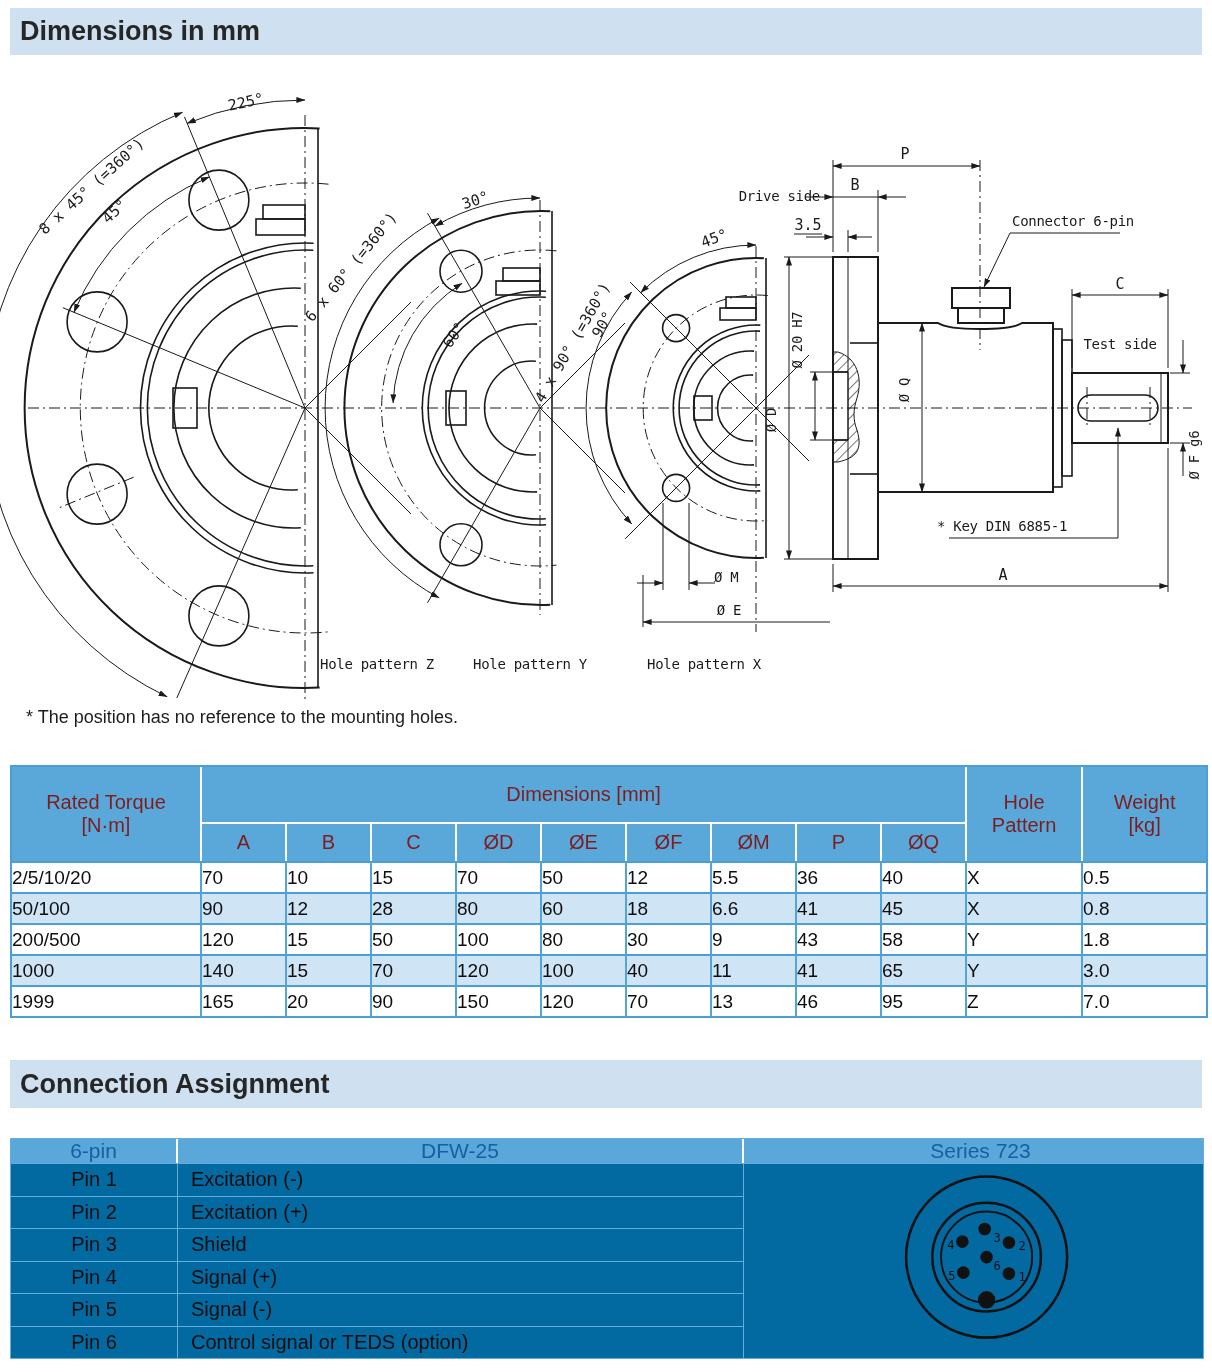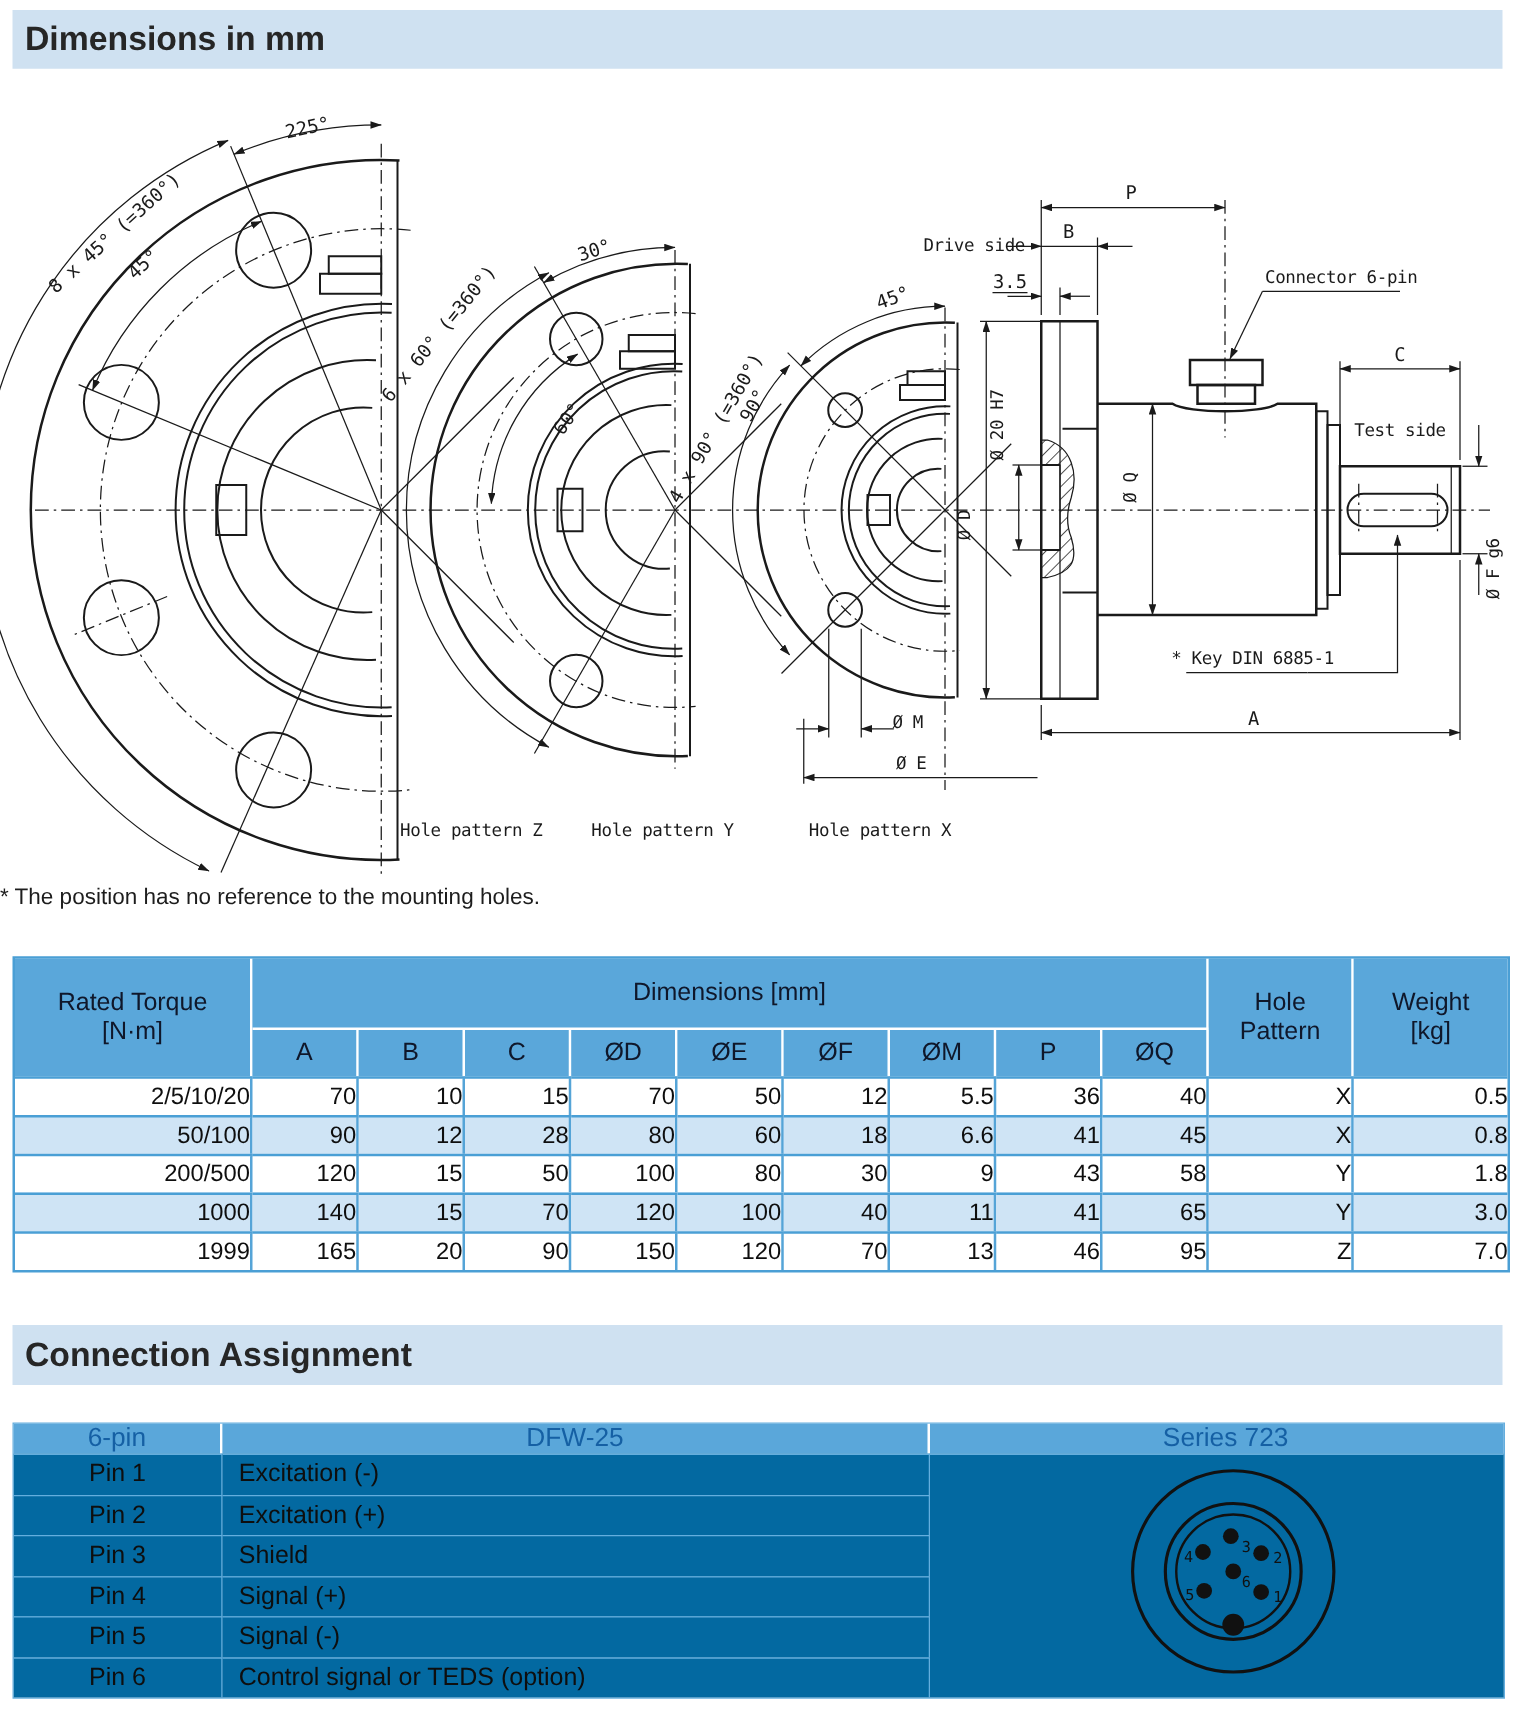--- a/index.html
+++ b/index.html
@@ -5,38 +5,38 @@
   html,body{margin:0;padding:0;background:#fff;}
   #page{position:relative;width:1212px;height:1372px;background:#fff;
         font-family:"Liberation Sans",sans-serif;overflow:hidden;}
   .secbar{position:absolute;left:10px;width:1192px;height:47px;background:#cfe1f1;}
   .secbar .t{display:block;font-size:27px;font-weight:bold;color:#262626;
              line-height:47px;padding-left:10px;}
   #bar-dim{top:8px;}
   #bar-conn{top:1060px;height:48px;}
   #bar-conn .t{line-height:48px;}
   #drawing{position:absolute;left:0;top:60px;width:1212px;height:680px;}
-  #footnote{position:absolute;left:0;top:707px;font-size:18px;color:#1d1d1d;}
+  #footnote{position:absolute;left:26px;top:707px;font-size:18px;color:#1d1d1d;}
   
   .cad{font-family:"DejaVu Sans Mono",monospace;font-size:14px;fill:#1a1a1a;letter-spacing:-0.3px;}
   .cads{font-family:"DejaVu Sans Mono",monospace;font-size:15px;fill:#1a1a1a;}
   .s2{stroke:#1a1a1a;stroke-width:2;fill:none;}
   .s16{stroke:#1a1a1a;stroke-width:1.6;fill:none;}
   .s1{stroke:#1a1a1a;stroke-width:1;fill:none;}
   .cl{stroke:#1a1a1a;stroke-width:1;fill:none;stroke-dasharray:11 4 2 4;}
   .dim{stroke:#1a1a1a;stroke-width:1;fill:none;}
   
   #dims-table{position:absolute;left:10px;top:765px;width:1192px;border-collapse:separate;
               border-spacing:0;table-layout:fixed;border:2px solid #4a9fd5;}
-  #dims-table th{background:#5aa7da;color:#0f172a;font-weight:normal;font-size:20px;
+  #dims-table th{background:#5aa7da;color:#7f1d1d;font-weight:normal;font-size:20px;
                  border-right:2px solid #fff;padding:0;vertical-align:middle;text-align:center;}
   #dims-table th.last{border-right:none;}
   #dims-table th.span-title{border-bottom:2px solid #fff;height:55px;}
   #dims-table tr.sub th{height:37px;}
-  #dims-table td{height:29px;text-align:right;font-size:19px;color:#0e0e0e;
+  #dims-table td{height:29px;text-align:left;font-size:19px;color:#0e0e0e;
                  border-right:2px solid #55a4d7;border-top:2px solid #4a9fd5;padding:0;}
   #dims-table td.last{border-right:none;}
   #dims-table tr.alt td{background:#cfe4f5;}
   
   #conn-table{position:absolute;left:10px;top:1138px;width:1192px;border-collapse:separate;
               border-spacing:0;table-layout:fixed;border:1.5px solid #64aede;}
   #conn-table th{background:#5aa7da;color:#1560a4;font-weight:normal;font-size:21px;
                  height:17px;border-right:2px solid #fff;padding:0;text-align:center;}
   #conn-table th.last{border-right:none;padding-left:14px;}
   #conn-table td{height:31.5px;font-size:20px;color:#0e0e0e;background:#0369a1;

